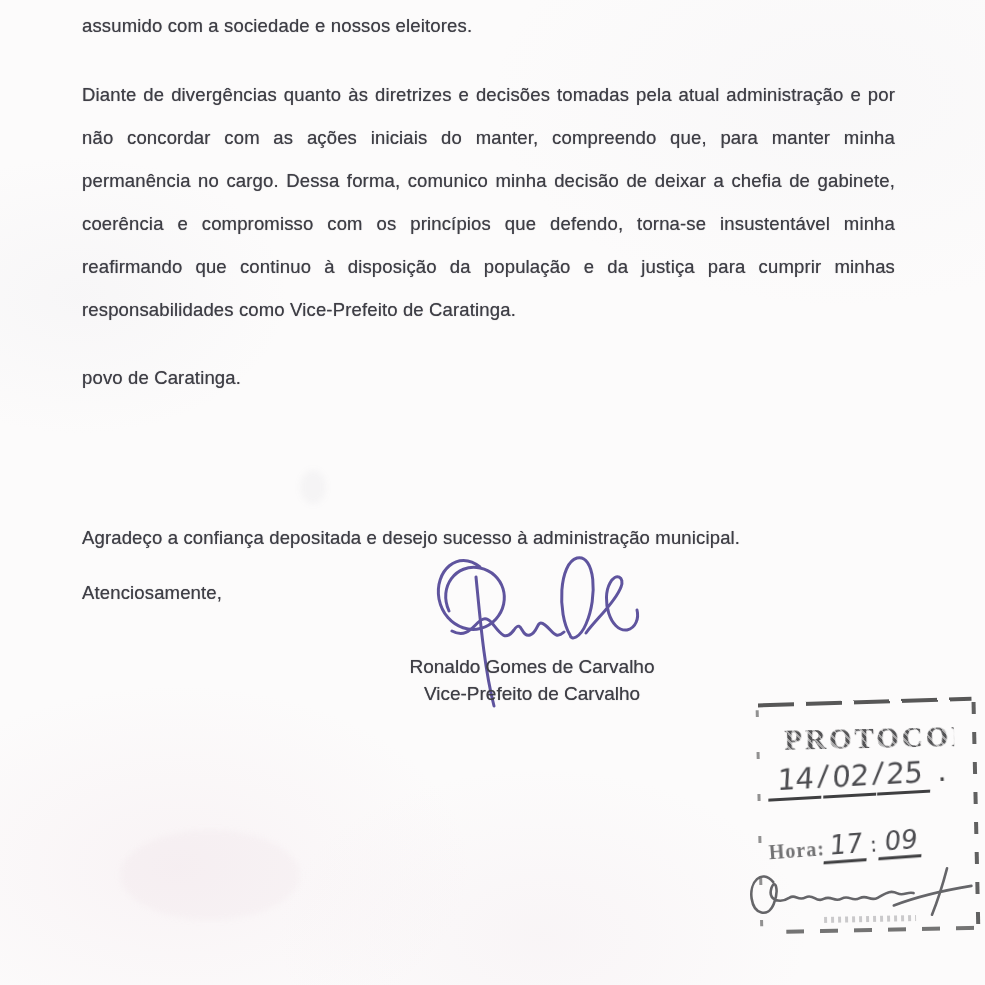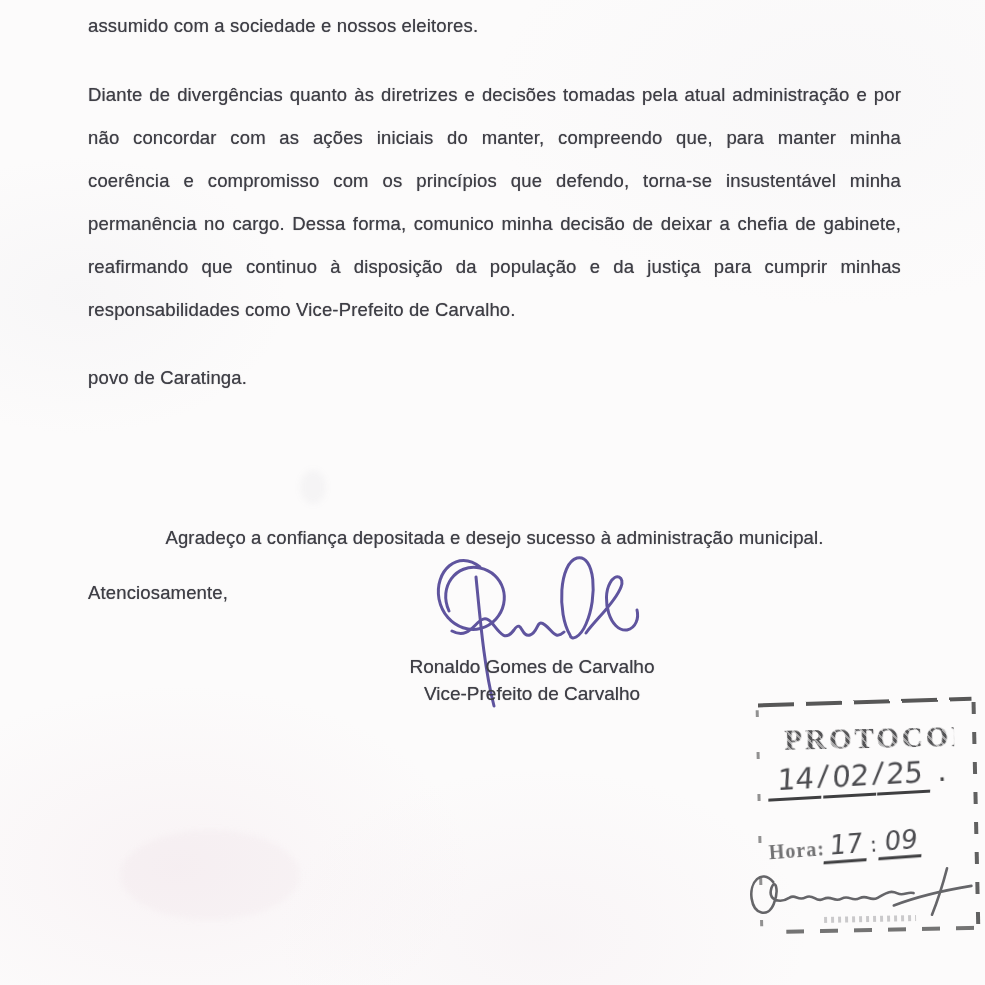--- a/index.html
+++ b/index.html
@@ -16,21 +16,21 @@
       radial-gradient(420px 260px at 18% 88%, rgba(228,196,210,0.14), rgba(228,196,210,0) 70%),
       radial-gradient(380px 240px at 55% 95%, rgba(225,200,214,0.12), rgba(225,200,214,0) 70%),
       radial-gradient(300px 200px at 8% 30%, rgba(205,205,215,0.10), rgba(205,205,215,0) 70%),
       radial-gradient(500px 300px at 85% 10%, rgba(210,210,220,0.08), rgba(210,210,220,0) 70%),
       #fcfbfb;
     overflow:hidden;
   }
   
   .textcol{
     position:absolute;
-    left:88px;
+    left:82px;
     width:813px;
     color:#3e3e45;
     font-size:18.5px;
     letter-spacing:0.15px;
     text-shadow:0 0 0.8px rgba(62,62,69,0.75);
   }
   .para{position:absolute;left:0;width:813px;}
   .line{
     height:43px;
     line-height:43px;
@@ -170,31 +170,31 @@
 
   <div class="textcol" style="top:0;height:620px;">
 
     <div class="para" style="top:4px;">
       <div class="line">assumido com a sociedade e nossos eleitores.</div>
     </div>
 
     <div class="para" style="top:73px;">
       <div class="line just">Diante de divergências quanto às diretrizes e decisões tomadas pela atual administração e por</div>
       <div class="line just">não concordar com as ações iniciais do manter, compreendo que, para manter minha</div>
+      <div class="line just">permanência no cargo. Dessa forma, comunico minha decisão de deixar a chefia de gabinete,</div>
       <div class="line just">coerência e compromisso com os princípios que defendo, torna-se insustentável minha</div>
-      <div class="line just">permanência no cargo. Dessa forma, comunico minha decisão de deixar a chefia de gabinete,</div>
       <div class="line just">reafirmando que continuo à disposição da população e da justiça para cumprir minhas</div>
-      <div class="line">responsabilidades como Vice-Prefeito de Carvalho.</div>
+      <div class="line">responsabilidades como Vice-Prefeito de Caratinga.</div>
     </div>
 
     <div class="para" style="top:356px;">
       <div class="line">povo de Caratinga.</div>
     </div>
 
-    <div class="para" style="top:516px;text-align:center;">
+    <div class="para" style="top:516px;">
       <div class="line">Agradeço a confiança depositada e desejo sucesso à administração municipal.</div>
     </div>
 
     <div class="para" style="top:571px;">
       <div class="line">Atenciosamente,</div>
     </div>
   </div>
 
   <svg class="sig-svg" viewBox="0 0 230 165" fill="none">
     <g stroke="#4a3e92" stroke-width="3" stroke-linecap="round" opacity="0.88">

